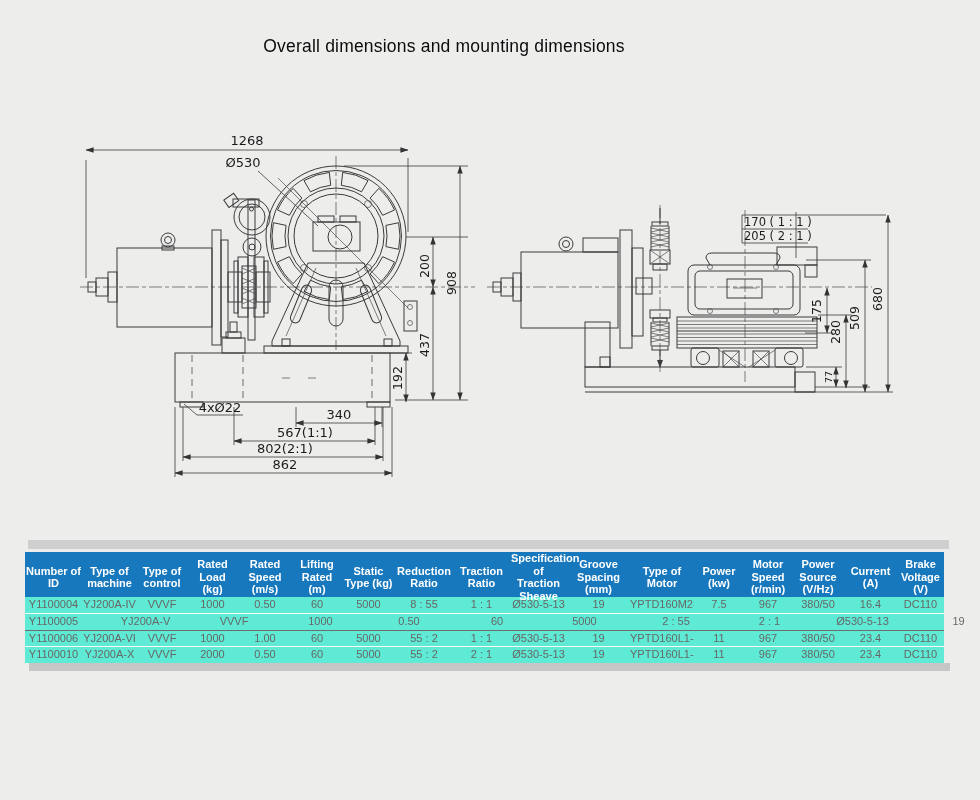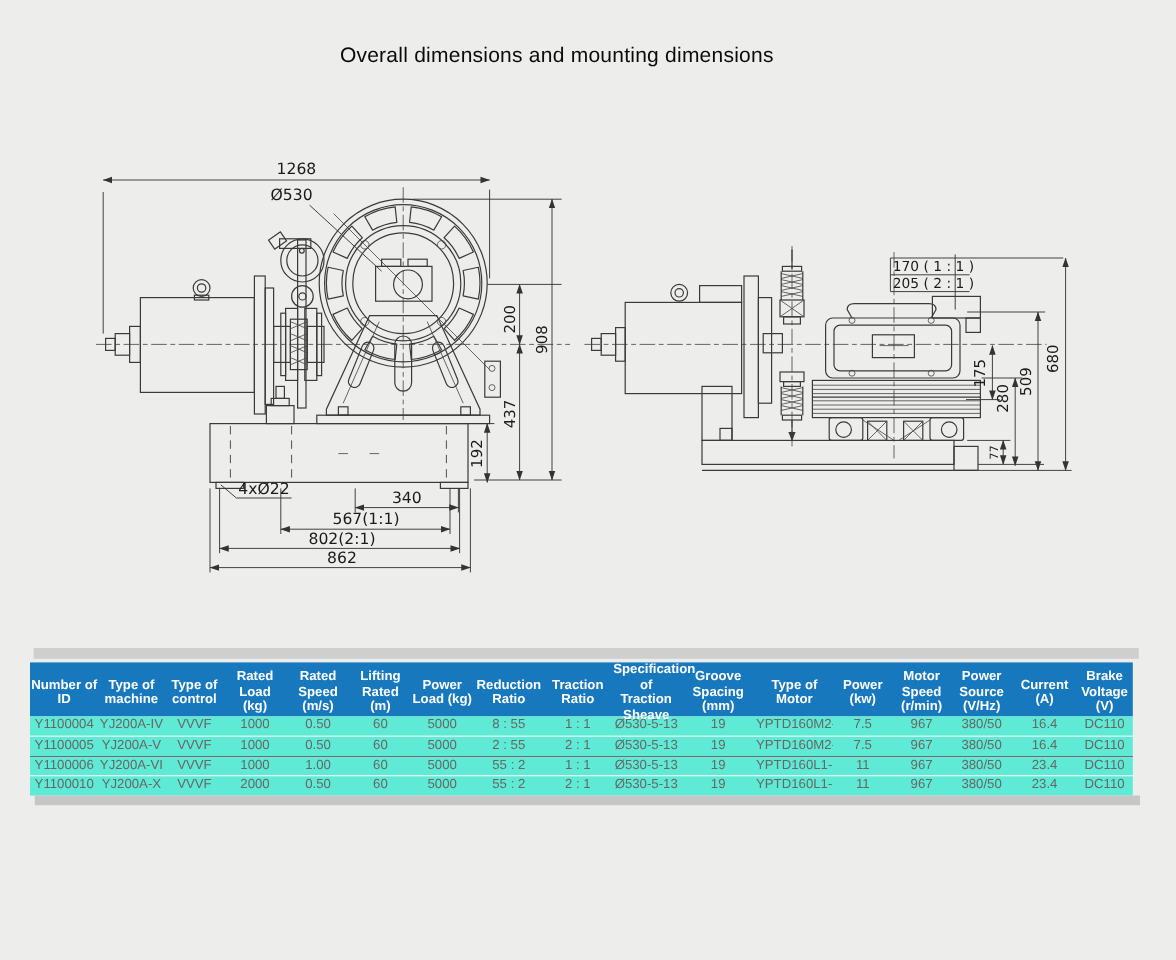--- a/index.html
+++ b/index.html
@@ -3,21 +3,21 @@
 <meta charset="utf-8">
 <style>
   html,body{margin:0;padding:0;}
   body{
     width:980px;height:800px;position:relative;
     background:#edeeec;overflow:hidden;
     font-family:"Liberation Sans","DejaVu Sans",sans-serif;
   }
   .page-title{
     position:absolute;top:36px;left:0;width:888px;
-    text-align:center;font-size:17.5px;color:#0b0b0b;letter-spacing:.2px;margin-left:20px;
+    text-align:center;font-size:17.5px;color:#0b0b0b;letter-spacing:.2px;
   }
   svg{position:absolute;top:0;left:0;}
   svg .ln{stroke:#3a3a3a;stroke-width:1;fill:none;}
   svg .thin{stroke:#4a4a4a;stroke-width:.7;fill:none;}
   svg .cl{stroke:#4a4a4a;stroke-width:.7;fill:none;stroke-dasharray:13 3 4 3;}
   svg .hid{stroke:#4a4a4a;stroke-width:.8;fill:none;stroke-dasharray:7 5;}
   svg .dim{stroke:#3a3a3a;stroke-width:.8;fill:none;}
   svg text{fill:#1b1b1b;font-family:"DejaVu Sans",sans-serif;font-size:13px;}
   svg text.dtv{font-size:12.5px;}
   svg text.dts{font-size:11.5px;}
@@ -268,21 +268,21 @@
 
 <div class="spec-table">
   <div class="strip-top"></div>
   <div class="thead" id="thead" style="grid-template-columns: 57px 55px 50px 51px 54px 50px 53px 58px 57px 57px 63px 64px 50px 48px 52px 53px 47px; background: rgb(24, 120, 190);">
       <div class="hcell">Number of ID</div>
       <div class="hcell">Type of machine</div>
       <div class="hcell">Type of control</div>
       <div class="hcell">Rated Load (kg)</div>
       <div class="hcell">Rated Speed (m/s)</div>
       <div class="hcell">Lifting Rated (m)</div>
-      <div class="hcell">Power Load (kg)</div>
+      <div class="hcell">Static Type (kg)</div>
       <div class="hcell">Reduction Ratio</div>
       <div class="hcell">Traction Ratio</div>
       <div class="hcell">Specification of Traction Sheave</div>
       <div class="hcell">Groove Spacing (mm)</div>
       <div class="hcell">Type of Motor</div>
       <div class="hcell">Power (kw)</div>
       <div class="hcell">Motor Speed (r/min)</div>
       <div class="hcell">Power Source (V/Hz)</div>
       <div class="hcell">Current (A)</div>
       <div class="hcell">Brake Voltage (V)</div>
@@ -300,21 +300,21 @@
         <div class="tcell">1 : 1</div>
         <div class="tcell">Ø530-5-13</div>
         <div class="tcell">19</div>
         <div class="tcell">YPTD160M2-6</div>
         <div class="tcell">7.5</div>
         <div class="tcell">967</div>
         <div class="tcell">380/50</div>
         <div class="tcell">16.4</div>
         <div class="tcell">DC110</div>
       </div>
-      <div class="trow sep-dark" style="grid-template-columns: 57px 55px 50px 51px 54px 50px 53px 58px 57px 57px 63px 64px 50px 48px 52px 53px 47px;">
+      <div class="trow sep-dark" style="grid-template-columns: 57px 55px 50px 51px 54px 50px 53px 58px 57px 57px 63px 64px 50px 48px 52px 53px 47px; gap: 36px;">
         <div class="tcell">Y1100005</div>
         <div class="tcell">YJ200A-V</div>
         <div class="tcell">VVVF</div>
         <div class="tcell">1000</div>
         <div class="tcell">0.50</div>
         <div class="tcell">60</div>
         <div class="tcell">5000</div>
         <div class="tcell">2 : 55</div>
         <div class="tcell">2 : 1</div>
         <div class="tcell">Ø530-5-13</div>

